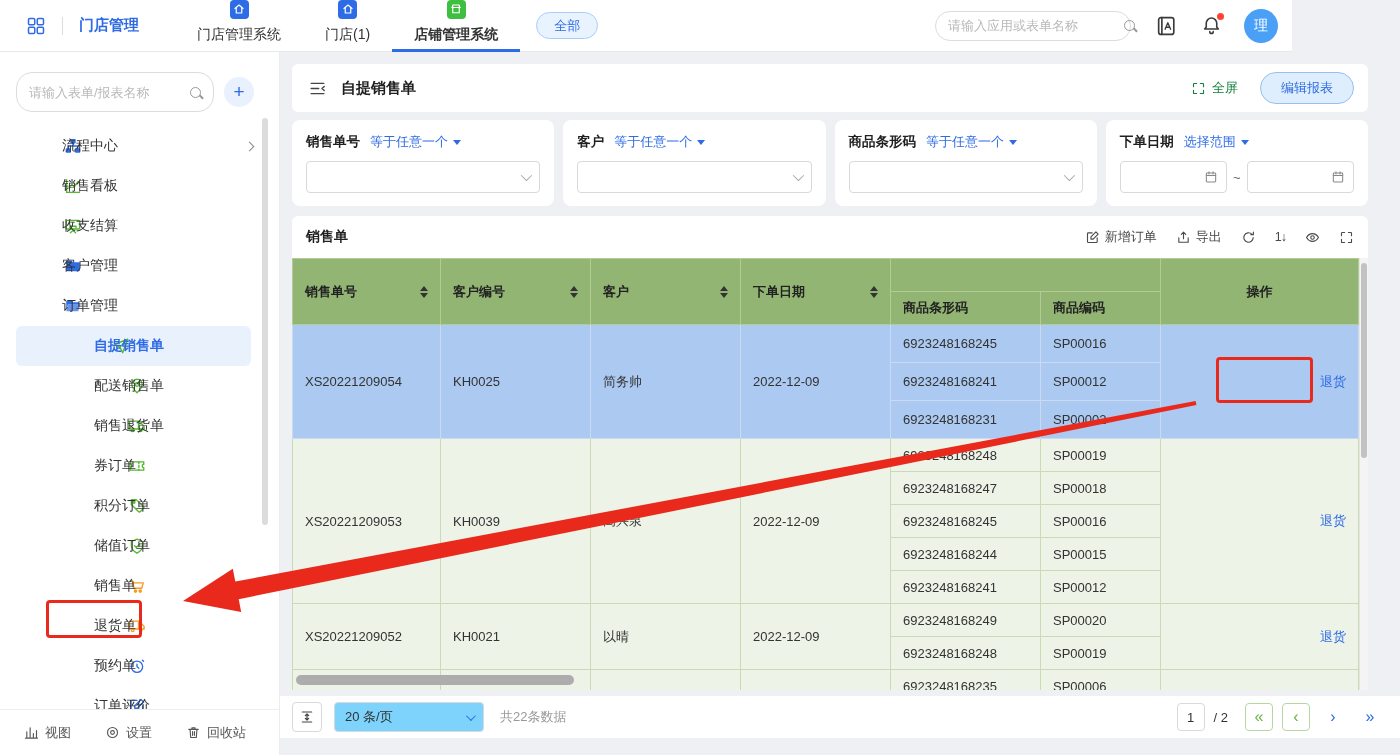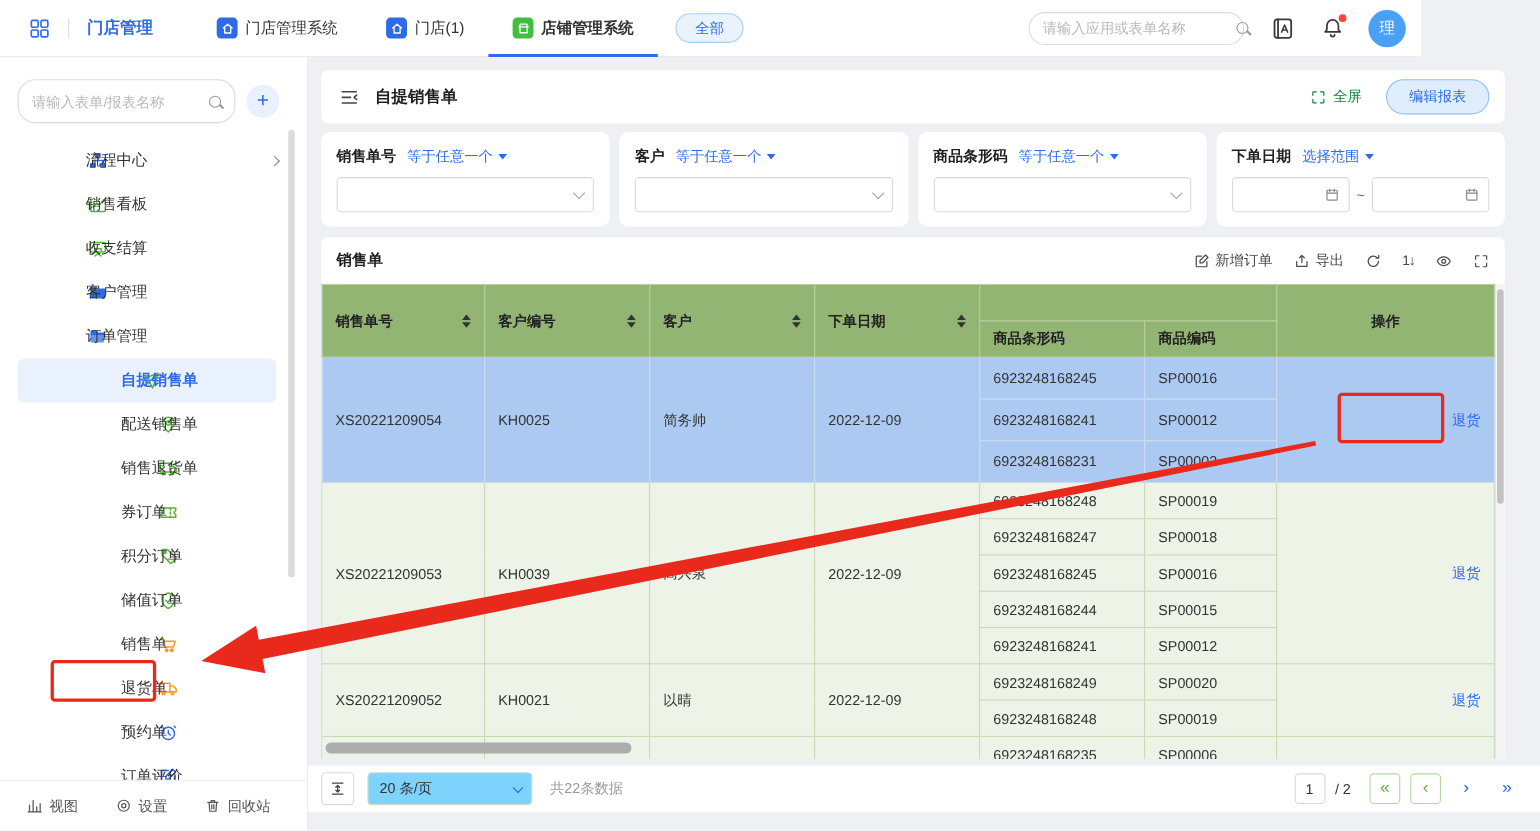--- a/index.html
+++ b/index.html
@@ -6,21 +6,21 @@
   body { font-family:"Liberation Sans","DejaVu Sans",sans-serif; background:#fff; }
   .app { position:relative; width:1400px; height:755px; overflow:hidden; background:#eef0f4; font-size:14px; color:#333; }
 
   svg.ic { display:block; fill:none; stroke:currentColor; stroke-width:1.8; stroke-linecap:round; stroke-linejoin:round; }
 
   
   .topbar { position:absolute; left:0; top:0; width:1292px; height:52px; background:#fff; border-bottom:1px solid #e8e8e8; display:flex; align-items:center; z-index:10; }
   .apps-btn { margin-left:26px; color:#2e6be6; cursor:pointer; }
   .tb-divider { width:1px; height:18px; background:#ddd; margin:0 16px; }
   .workspace { color:#2e6be6; font-size:15px; font-weight:bold; margin-right:36px; cursor:pointer; }
-  .tab { display:flex; align-items:center; gap:7px; height:52px; padding:0 22px; cursor:pointer; font-size:14px; color:#333; }
+  .tab { display:flex; align-items:center; gap:7px; height:52px; padding:0 22px; cursor:pointer; font-size:14px; color:#333;flex-direction:column; }
   .tab.active { box-shadow: inset 0 -3px 0 #2e6be6; font-weight:bold; }
   .tab-ic { width:19px; height:19px; border-radius:4px; display:flex; align-items:center; justify-content:center; color:#fff; }
   .tab-ic.blue { background:#2e6be6; } .tab-ic.green { background:#3fbf3f; }
   .pill-all { margin-left:16px; height:27px; padding:0 17px; border-radius:14px; background:#e9f3fe; border:1px solid #aacdf8; color:#2e6be6; font-size:13px; display:flex; align-items:center; cursor:pointer; }
   .tb-right { margin-left:auto; display:flex; align-items:center; margin-right:14px; }
   .tb-search { width:196px; height:30px; border:1px solid #dcdcdc; border-radius:15px; display:flex; align-items:center; padding:0 12px; background:#fff; }
   .tb-search input { border:none; outline:none; flex:1; font-size:13px; color:#333; font-family:inherit; background:transparent; }
   .tb-search input::placeholder, .sb-search input::placeholder { color:#b9b9b9; }
   .i-search { width:11px; height:11px; border:1.6px solid #999; border-radius:50%; position:relative; flex:none; }
   .i-search::after { content:""; position:absolute; width:5px; height:1.6px; background:#999; transform:rotate(45deg); right:-4px; bottom:-1px; }
@@ -28,21 +28,21 @@
   .bell-dot { position:absolute; right:-2px; top:-2px; width:7px; height:7px; background:#f43; border-radius:50%; }
   .avatar { margin-left:22px; width:34px; height:34px; border-radius:50%; background:#4aa0f6; color:#fff; font-size:14px; display:flex; align-items:center; justify-content:center; cursor:pointer; }
 
   
   .sidebar { position:absolute; left:0; top:52px; width:280px; height:703px; background:#fff; border-right:1px solid #ececec; z-index:5; }
   .sb-top { display:flex; align-items:center; padding:20px 16px 14px; }
   .sb-search { width:198px; height:40px; border:1px solid #dcdcdc; border-radius:16px; display:flex; align-items:center; padding:0 12px; }
   .sb-search input { border:none; outline:none; flex:1; width:10px; font-size:13px; font-family:inherit; }
   .sb-add { margin-left:10px; width:30px; height:30px; border-radius:50%; background:#e8f1fd; color:#2e6be6; font-size:19px; display:flex; align-items:center; justify-content:center; cursor:pointer; }
   .menu { position:relative; }
-  .mi { height:40px; display:flex; align-items:center; cursor:pointer; font-size:14px; color:#333;padding-left:16px; }
+  .mi { height:40px; display:flex; align-items:center; cursor:pointer; font-size:14px; color:#333; }
   .mi .ic { width:18px; height:18px; margin-left:32px; }
   .mi.child .ic { margin-left:64px; }
   .mi .lbl { margin-left:12px; }
   .mi .chev-r { margin-left:auto; margin-right:26px; width:7px; height:7px; border-right:1.6px solid #888; border-top:1.6px solid #888; transform:rotate(45deg); }
   .mi.active { background:#e9f1fd; border-radius:6px; margin:0 28px 0 16px; }
   .mi.active .ic { margin-left:48px; }
   .mi.active .lbl { color:#2e6be6; font-weight:bold; }
   .c-blue { color:#2e6be6; } .c-green { color:#52b82e; } .c-orange { color:#f59a23; }
   .sb-scroll { position:absolute; left:262px; top:66px; width:6px; height:407px; background:#dcdcdc; border-radius:3px; cursor:pointer; }
   .sb-footer { position:absolute; left:0; bottom:0; width:279px; height:46px; background:#fff; border-top:1px solid #eee; display:flex; align-items:center; }

